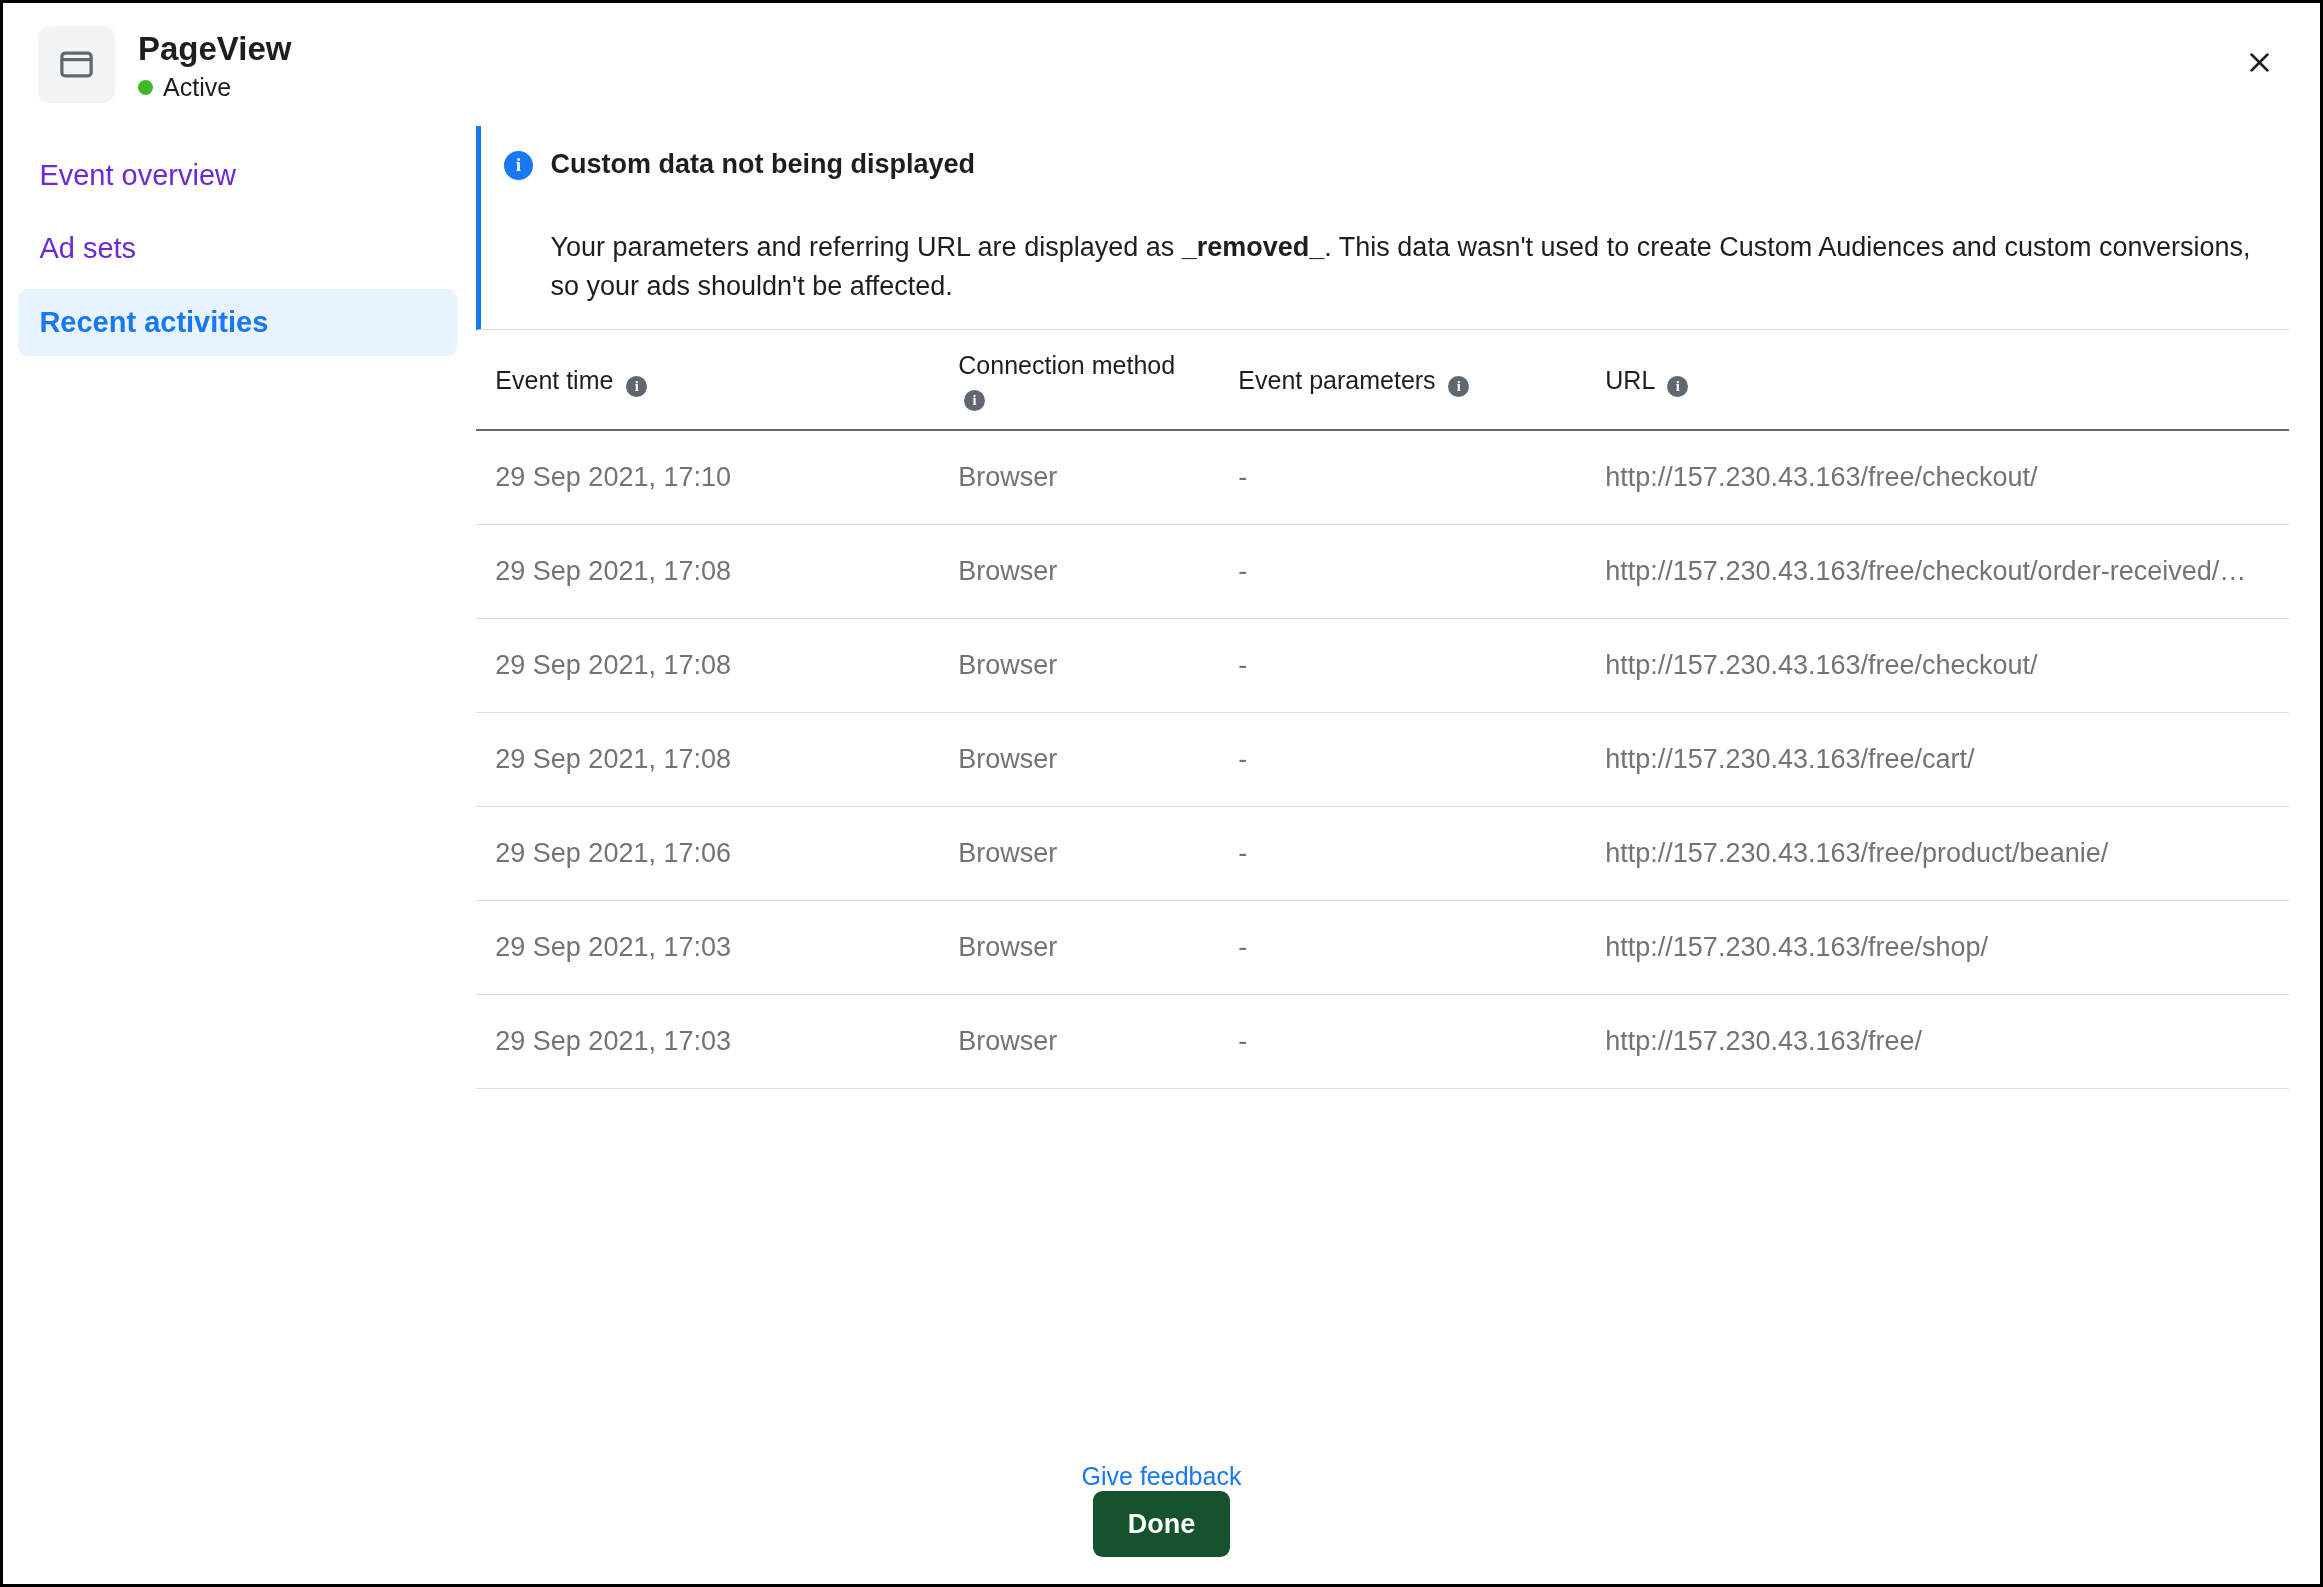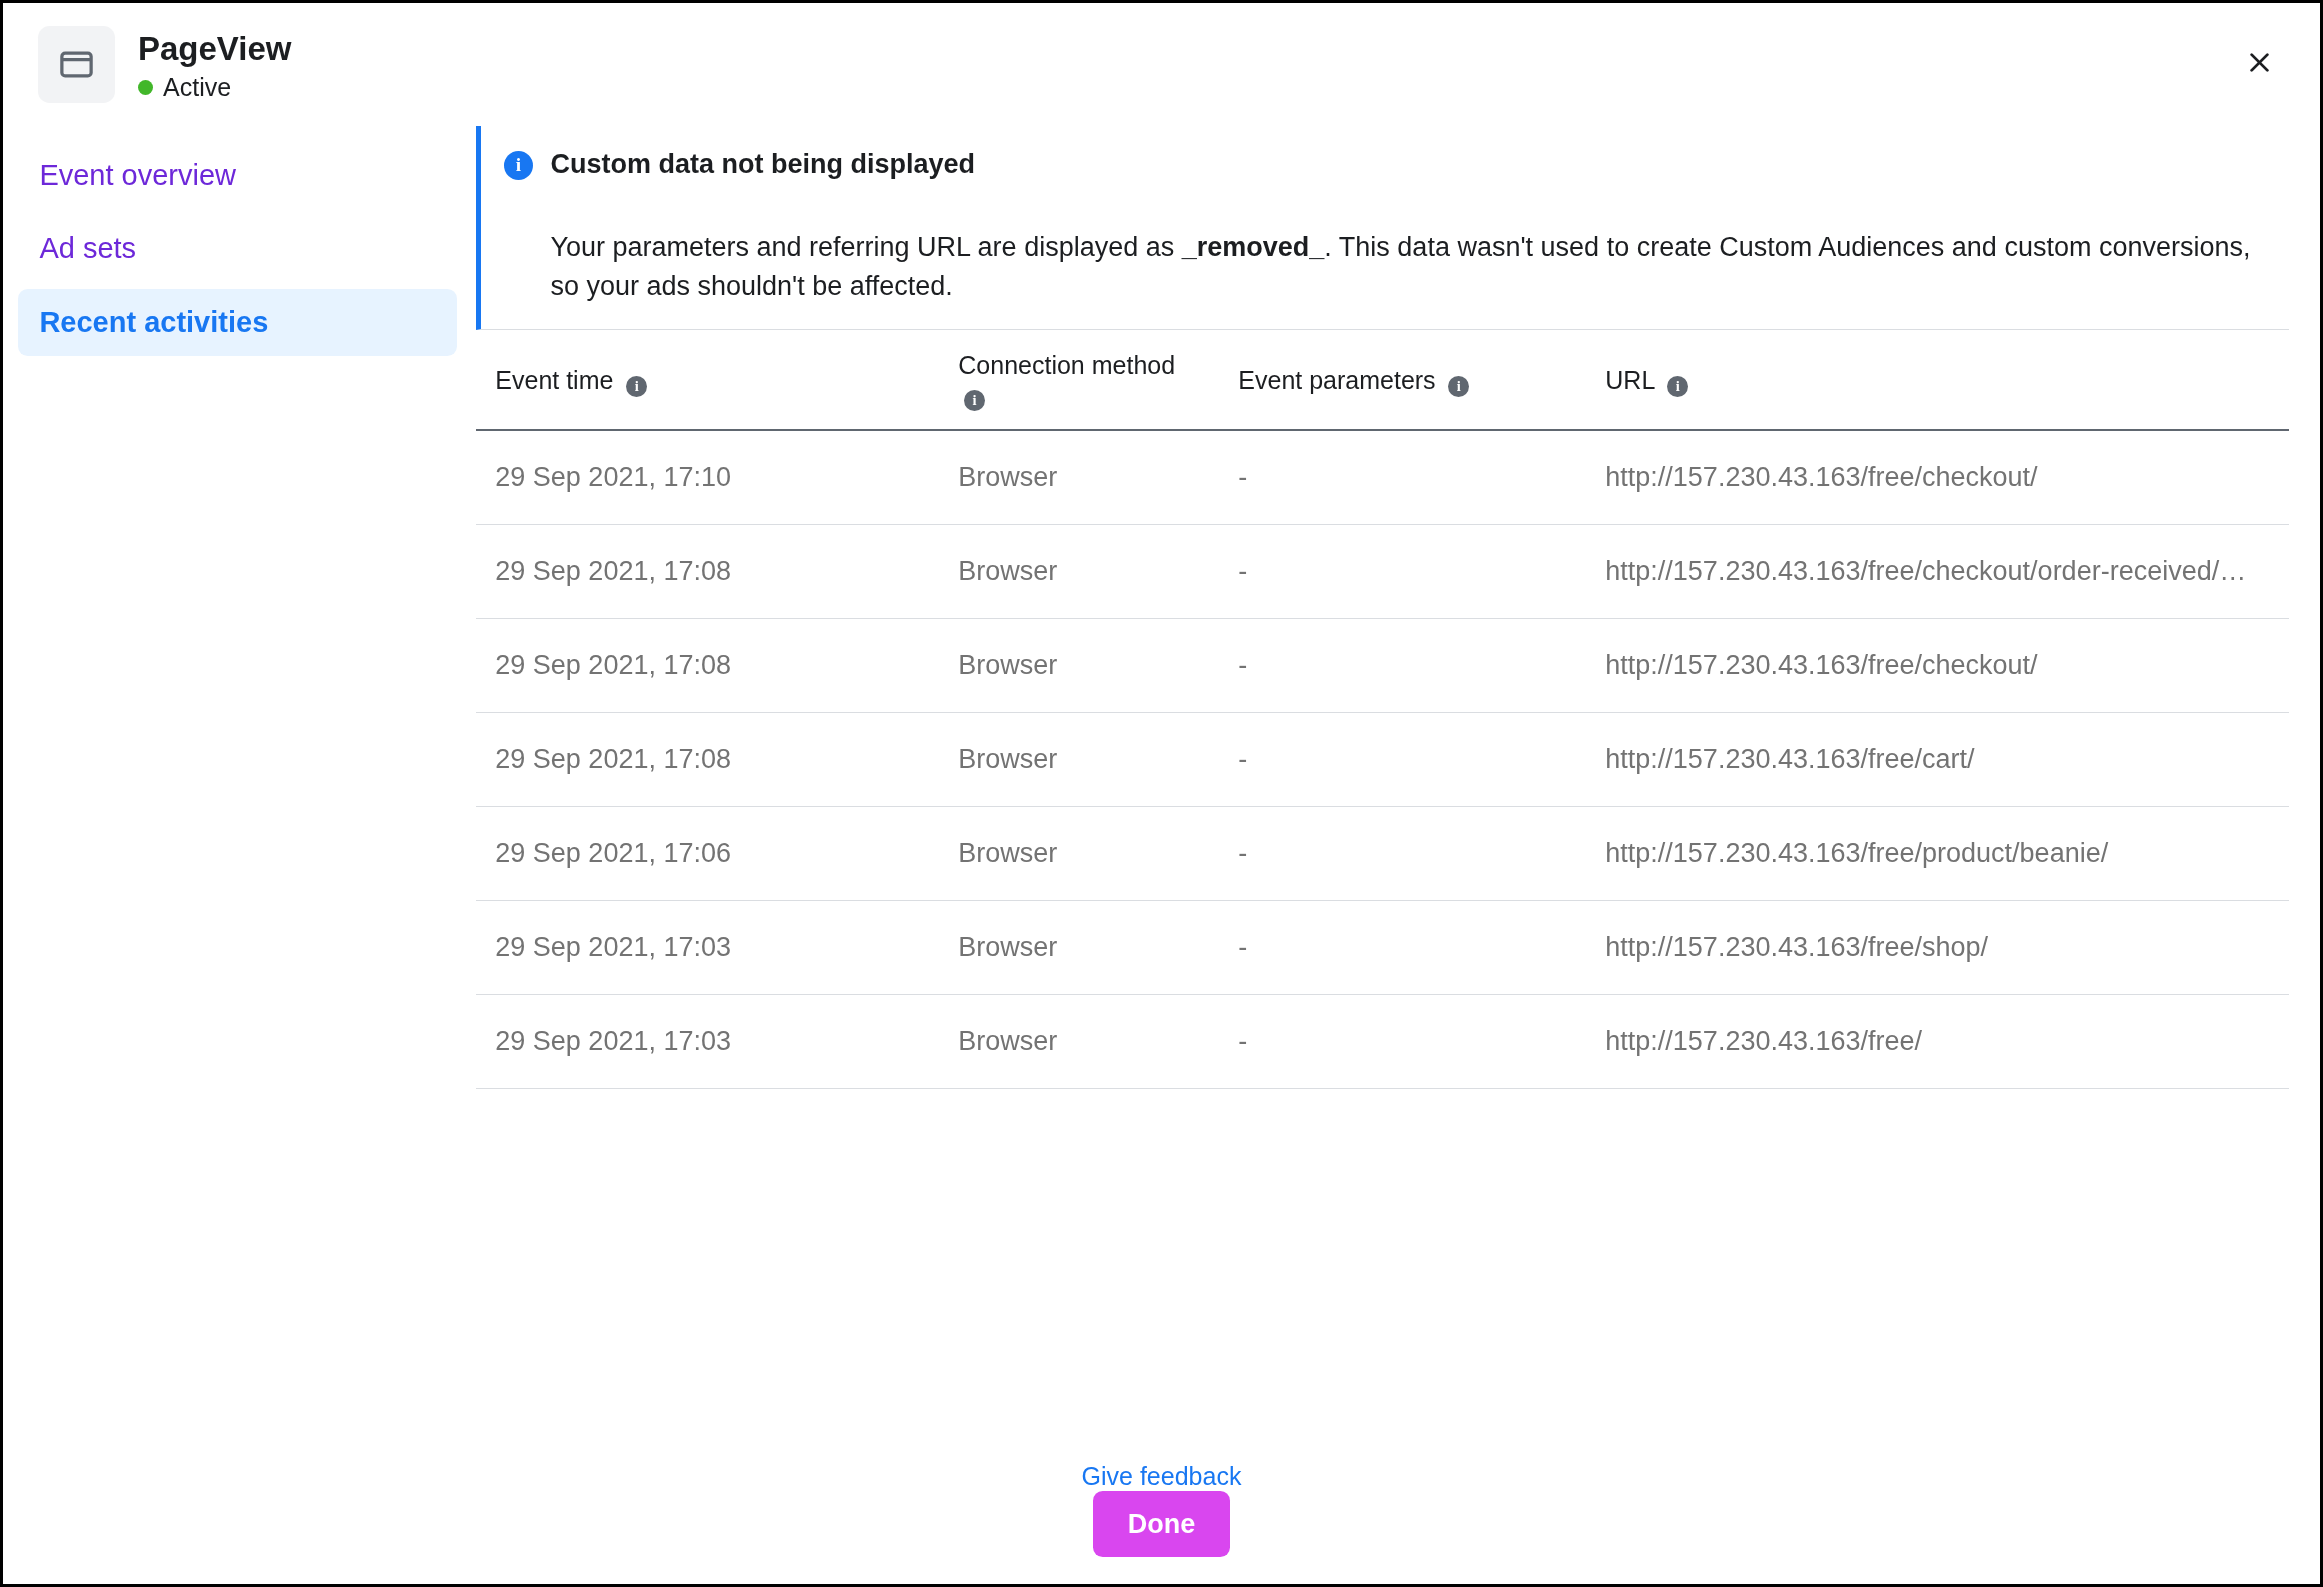--- a/index.html
+++ b/index.html
@@ -110,21 +110,21 @@
       font-size: 14.5px; font-weight: 700; margin-left: 5.8px; vertical-align: -1.9px;
       font-family: Georgia, serif;
     }
     .footer {
       display: flex; align-items: center; justify-content: space-between;
       padding: 19.3px 35px 27px 35px;
       flex-direction: column;
     }
     .feedback-link { color: #1877f2; font-size: 25px; text-decoration: none; cursor: pointer; }
     .done-btn {
-      background: #d946ef; color: #fff; border: none; border-radius: 9.7px;
+      background: #14532d; color: #fff; border: none; border-radius: 9.7px;
       padding: 17.4px 35px; font-size: 27px; font-weight: 700; cursor: pointer;
     }
   </style>
 </head>
 <body>
 
 <div class="modal">
   <div class="header">
     <div class="header-icon-box">
       <svg width="39" height="39" viewBox="0 0 24 24" fill="none" stroke="#606770" stroke-width="2">

